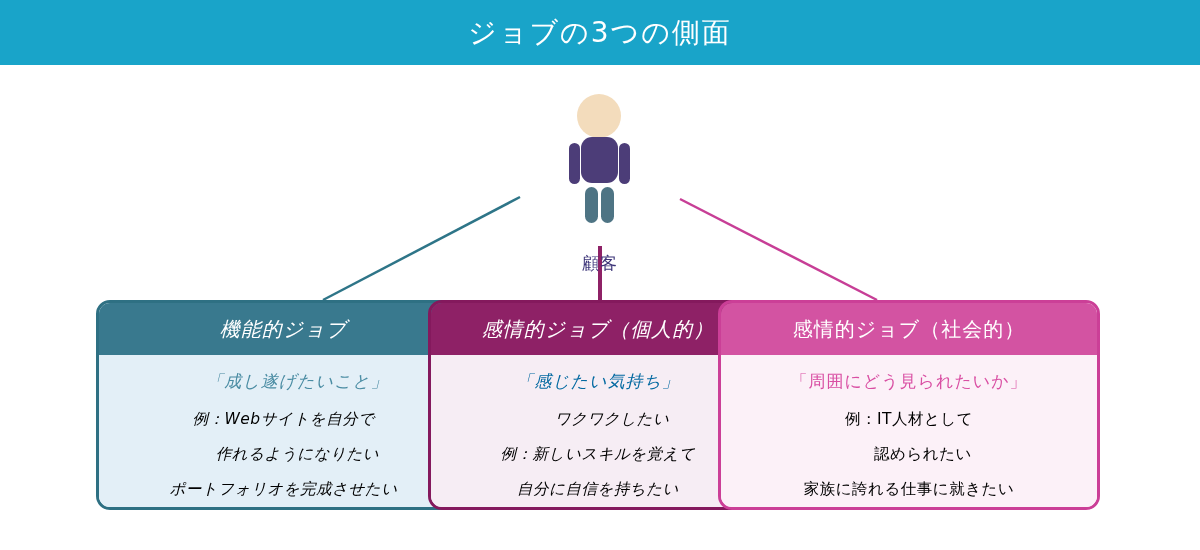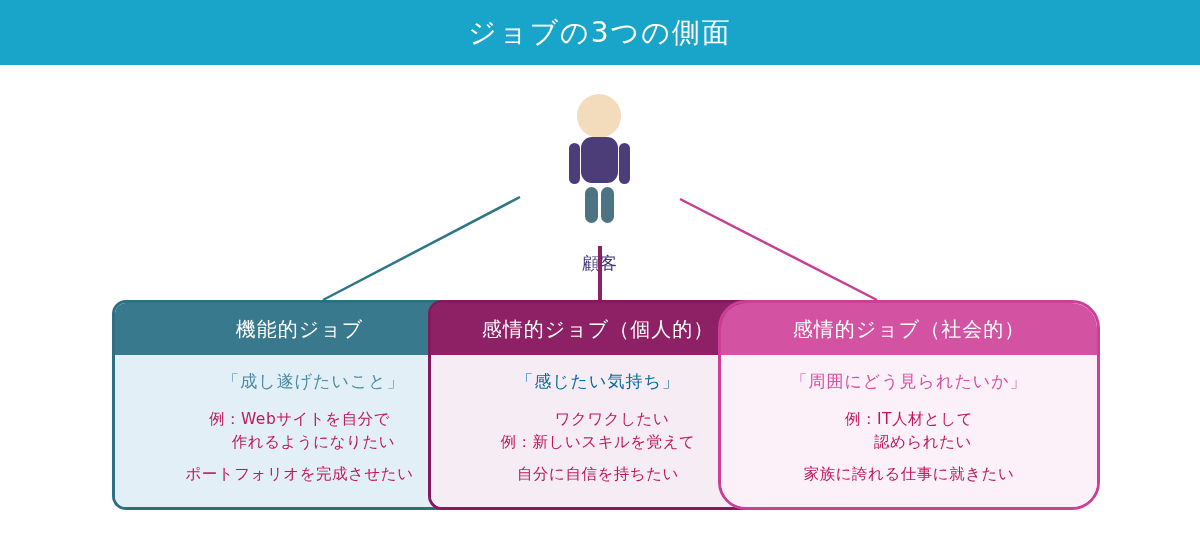--- a/index.html
+++ b/index.html
@@ -41,21 +41,21 @@
   }
 
   
   .card {
     position: absolute; top: 300px; height: 210px;
     border: 3px solid;
     border-radius: 14px;
     box-sizing: border-box;
     overflow: hidden;
   }
-  .card-1 { left: 112px; width: 375px; z-index: 3; }
+  .card-1 { left: 96px; width: 375px; z-index: 3; font-style: italic; }
   .card-2 { left: 428px; width: 340px; z-index: 4; }
   .card-3 { left: 718px; width: 382px; z-index: 5; }
 
   .card-header {
     height: 52px;
     display: flex; align-items: center; justify-content: center;
   }
   .card-header h2 {
     margin: 0;
     font-size: 20px; font-weight: 500;
@@ -69,24 +69,24 @@
     padding-top: 15px;
     box-sizing: border-box;
   }
   .card-subtitle {
     margin: 0 0 15px 0;
     font-size: 17px; font-weight: 500;
     letter-spacing: 1px;
     white-space: nowrap;
   }
   .example-line {
-    margin: 0;
+    margin: 12px;
     font-size: 15.5px;
     line-height: 23px;
-    color: #be185d;
+    color: #000000;
     letter-spacing: 0.5px;
     white-space: nowrap;
   }
   .example-line.indent { transform: translateX(14px); }
   .example-line.last   { margin-top: 9px; }
 </style>
 </head>
 <body>
 
 <div class="stage">
@@ -118,33 +118,33 @@
       <h2>機能的ジョブ</h2>
     </div>
     <div class="card-body" style="background-color: rgb(227, 239, 247);">
       <p class="card-subtitle" style="color: rgb(74, 140, 163); margin-left: 28px;">「成し遂げたいこと」</p>
       <p class="example-line">例：Webサイトを自分で</p>
       <p class="example-line indent">作れるようになりたい</p>
       <p class="example-line last">ポートフォリオを完成させたい</p>
     </div>
   </section>
 
-  <section class="card card-2" style="border-color: rgb(132, 25, 93);">
+  <section class="card card-2" style="border-color: rgb(132, 25, 93); font-style: italic;">
     <div class="card-header" style="background-color: rgb(142, 33, 102);">
       <h2>感情的ジョブ（個人的）</h2>
     </div>
     <div class="card-body" style="background-color: rgb(246, 237, 244);">
       <p class="card-subtitle" style="color: #0369a1;">「感じたい気持ち」</p>
       <p class="example-line indent">ワクワクしたい</p>
       <p class="example-line">例：新しいスキルを覚えて</p>
       <p class="example-line last">自分に自信を持ちたい</p>
     </div>
   </section>
 
-  <section class="card card-3" style="border-color: rgb(203, 63, 151); border-radius: 28px;">
+  <section class="card card-3" style="border-color: rgb(203, 63, 151);">
     <div class="card-header" style="background-color: rgb(211, 83, 162);">
       <h2>感情的ジョブ（社会的）</h2>
     </div>
     <div class="card-body" style="background-color: rgb(252, 241, 248);">
       <p class="card-subtitle" style="color: rgb(217, 79, 163);">「周囲にどう見られたいか」</p>
       <p class="example-line">例：IT人材として</p>
       <p class="example-line indent">認められたい</p>
       <p class="example-line last">家族に誇れる仕事に就きたい</p>
     </div>
   </section>

